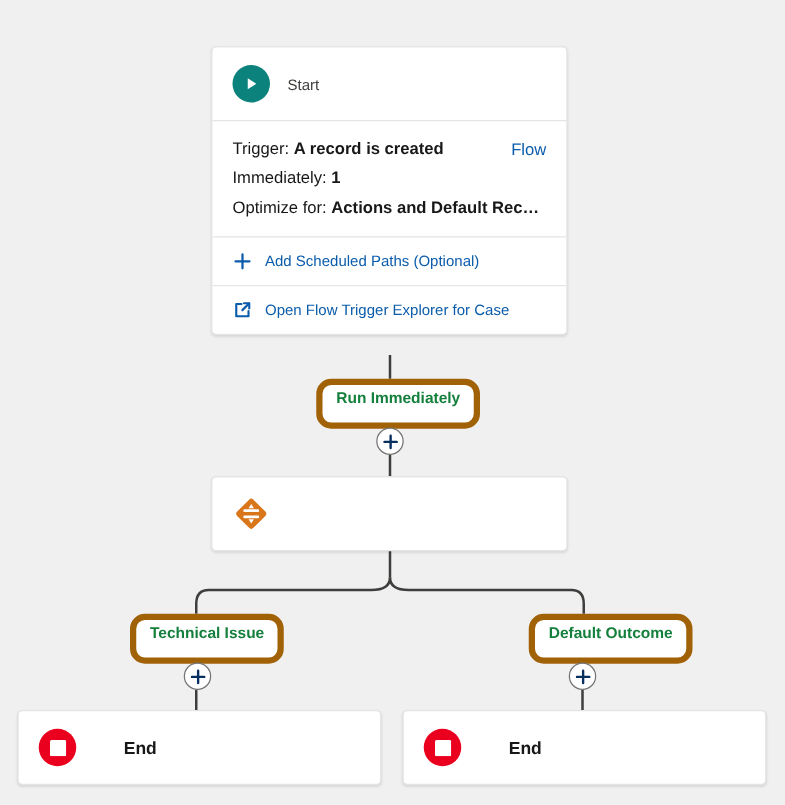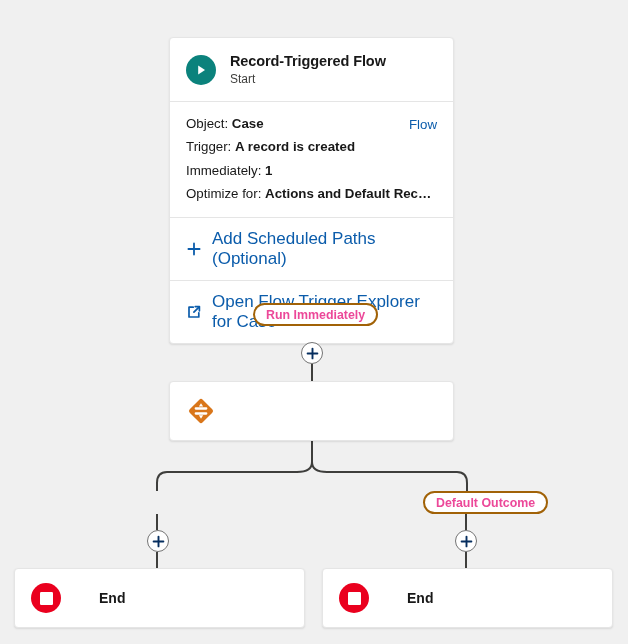--- a/index.html
+++ b/index.html
@@ -102,21 +102,21 @@
     top: 15px;
     font-size: 13.3px;
     color: #0b5cab;
     cursor: pointer;
   }
 
   .link-row {
     display: flex;
     align-items: center;
     padding: 11px 16px;
-    font-size: 17px;
+    font-size: 12px;
     color: #0b5cab;
     cursor: pointer;
     box-sizing: border-box;
   }
   .link-row .link-icon {
     flex: 0 0 auto;
     width: 16px;
     height: 16px;
     margin-right: 10px;
     display: flex;
@@ -145,28 +145,28 @@
     font-size: 14px;
     font-weight: bold;
     color: #181818;
     margin-left: 24px;
   }
 
   
   .pill {
     position: absolute;
     background: #ffffff;
-    border: 2px solid #a16207;
+    border: 5px solid #a16207;
     border-radius: 12px;
-    height: 23px;
+    height: 40px;
     line-height: 21px;
     padding: 0 11px;
     font-size: 12.4px;
     font-weight: bold;
-    color: #ec4899;
+    color: #15803d;
     white-space: nowrap;
     box-sizing: border-box;
   }
   #pill-run-immediately { left: 253px; top: 303px; }
   #pill-technical-issue { left: 104px; top: 491px; }
   #pill-default-outcome { left: 423px; top: 491px; }
 
   
   .plus-btn {
     position: absolute;
@@ -238,34 +238,29 @@
 
     <div class="node-head">
       <span class="node-icon">
         <span class="circle-icon icon-start">
           <svg width="14" height="14" viewBox="0 0 14 14" aria-hidden="true">
             <polygon points="4.2,2.6 11,7 4.2,11.4" fill="#ffffff"></polygon>
           </svg>
         </span>
       </span>
       <span class="node-titles">
-        <span class="node-title">Record-Triggered Flow</span>
         <span class="node-subtitle">Start</span>
       </span>
     </div>
 
     <div class="divider"></div>
 
     <div class="details">
       <span class="edit-link">Flow</span>
 
-      <div class="detail-row">
-        <span class="dlabel">Object:</span>
-        <span class="dvalue">Case</span>
-      </div>
 
       <div class="detail-row">
         <span class="dlabel">Trigger:</span>
         <span class="dvalue">A record is created</span>
       </div>
 
       <div class="detail-row">
         <span class="dlabel">Immediately:</span>
         <span class="dvalue">1</span>
       </div>
@@ -318,20 +313,21 @@
             <rect x="9.2" y="12.1" width="13.6" height="2.5" rx="1.2" fill="#ffffff"></rect>
             <rect x="9.2" y="17.4" width="13.6" height="2.5" rx="1.2" fill="#ffffff"></rect>
             <polygon points="16,7.6 18.3,11.3 13.7,11.3" fill="#ffffff"></polygon>
             <polygon points="16,24.3 13.7,20.6 18.3,20.6" fill="#ffffff"></polygon>
           </svg>
         </span>
       </span>
     </div>
   </div>
 
+  <div class="pill" id="pill-technical-issue">Technical Issue</div>
   <div class="pill" id="pill-default-outcome">Default Outcome</div>
 
   <div class="plus-btn" id="plus-left-branch">
     <svg width="13" height="13" viewBox="0 0 13 13" aria-hidden="true">
       <path d="M6.5,1.6 L6.5,11.4 M1.6,6.5 L11.4,6.5" stroke="#062e5f" stroke-width="1.9" stroke-linecap="round"></path>
     </svg>
   </div>
   <div class="plus-btn" id="plus-right-branch">
     <svg width="13" height="13" viewBox="0 0 13 13" aria-hidden="true">
       <path d="M6.5,1.6 L6.5,11.4 M1.6,6.5 L11.4,6.5" stroke="#062e5f" stroke-width="1.9" stroke-linecap="round"></path>

